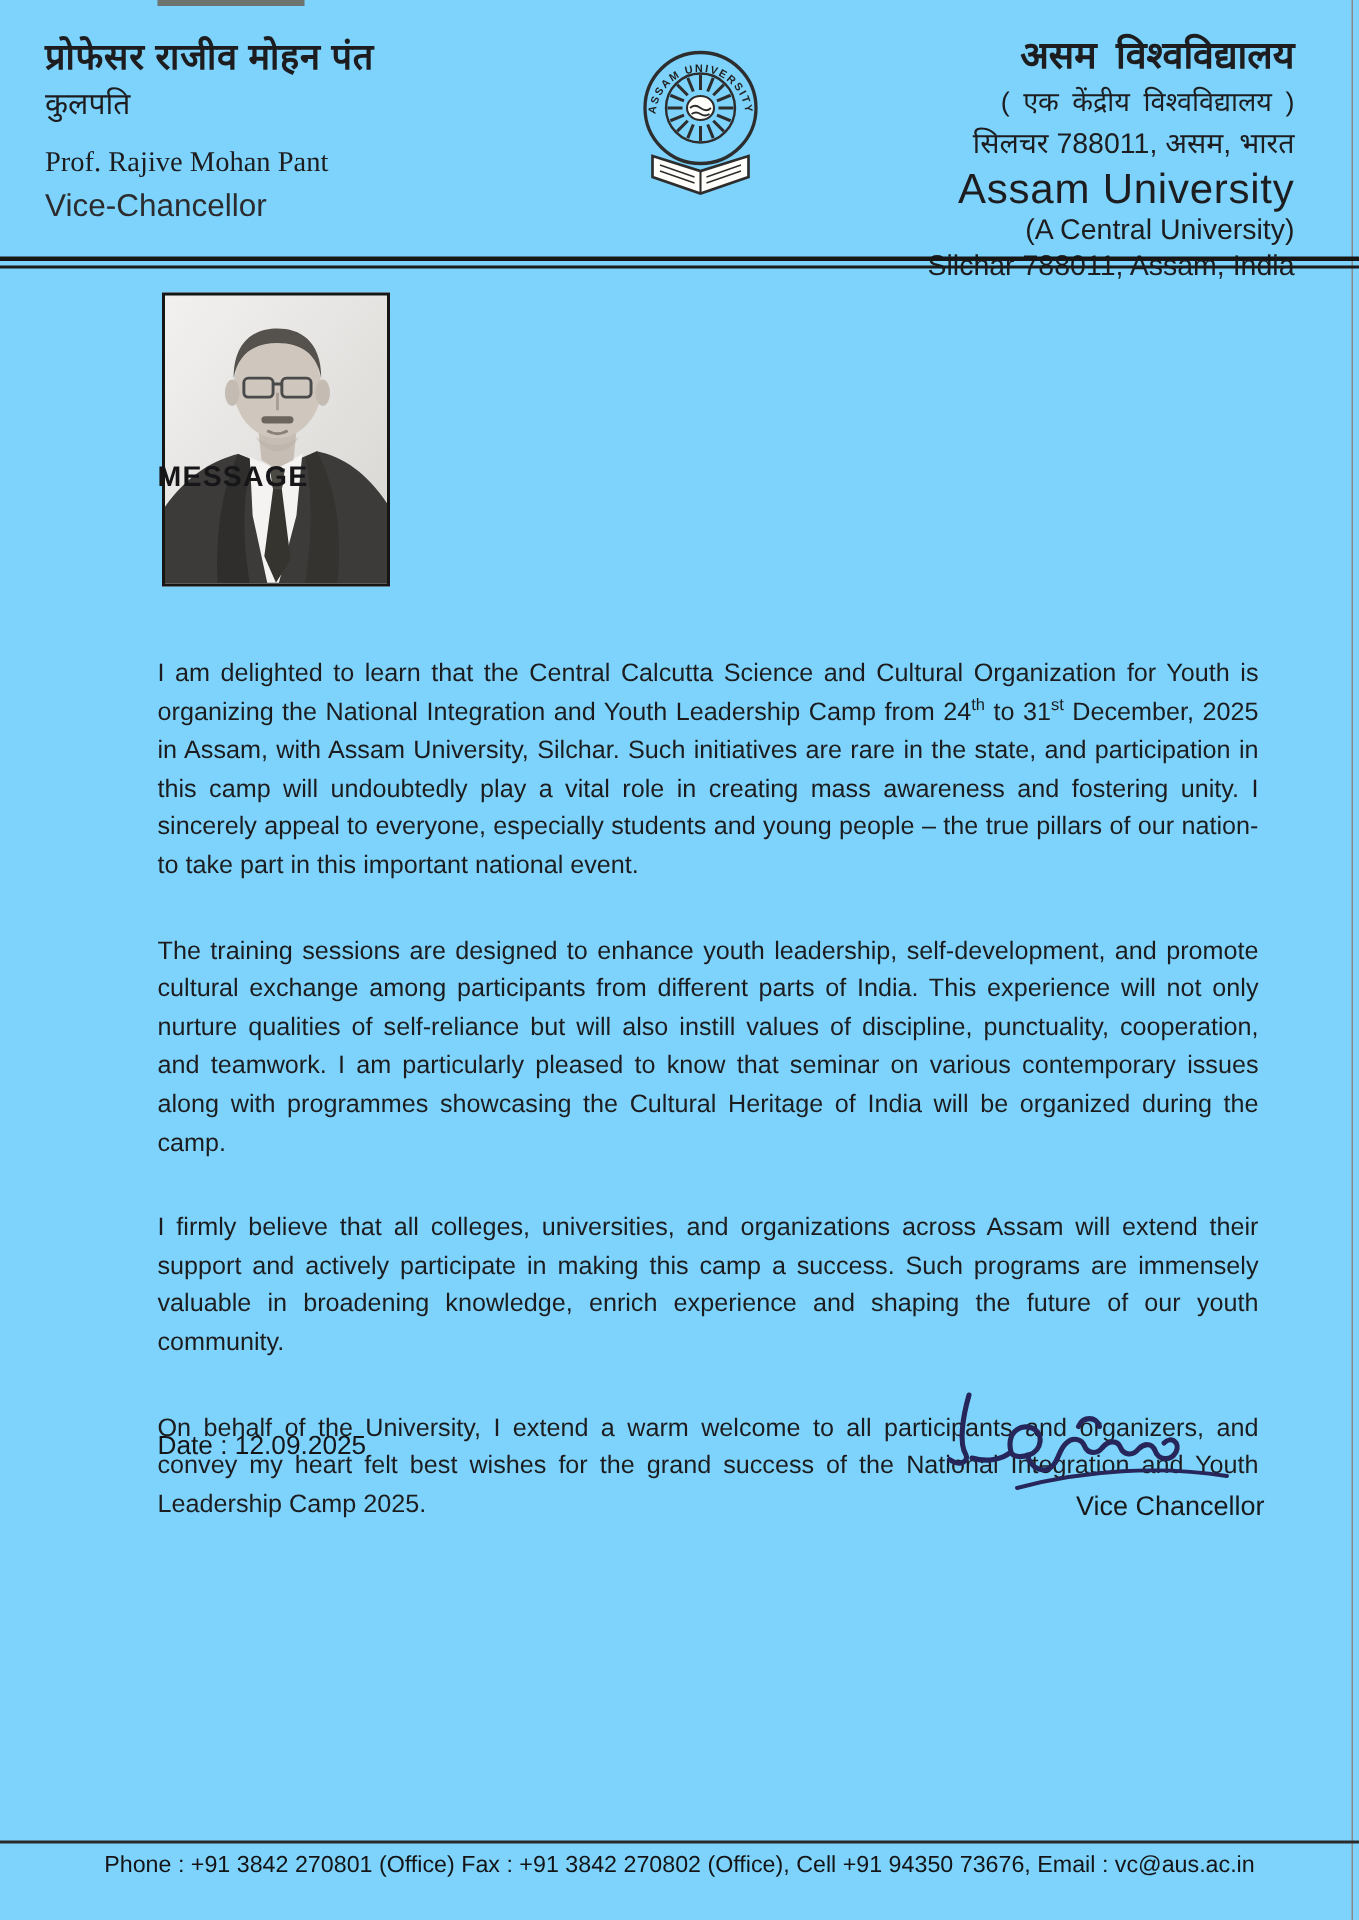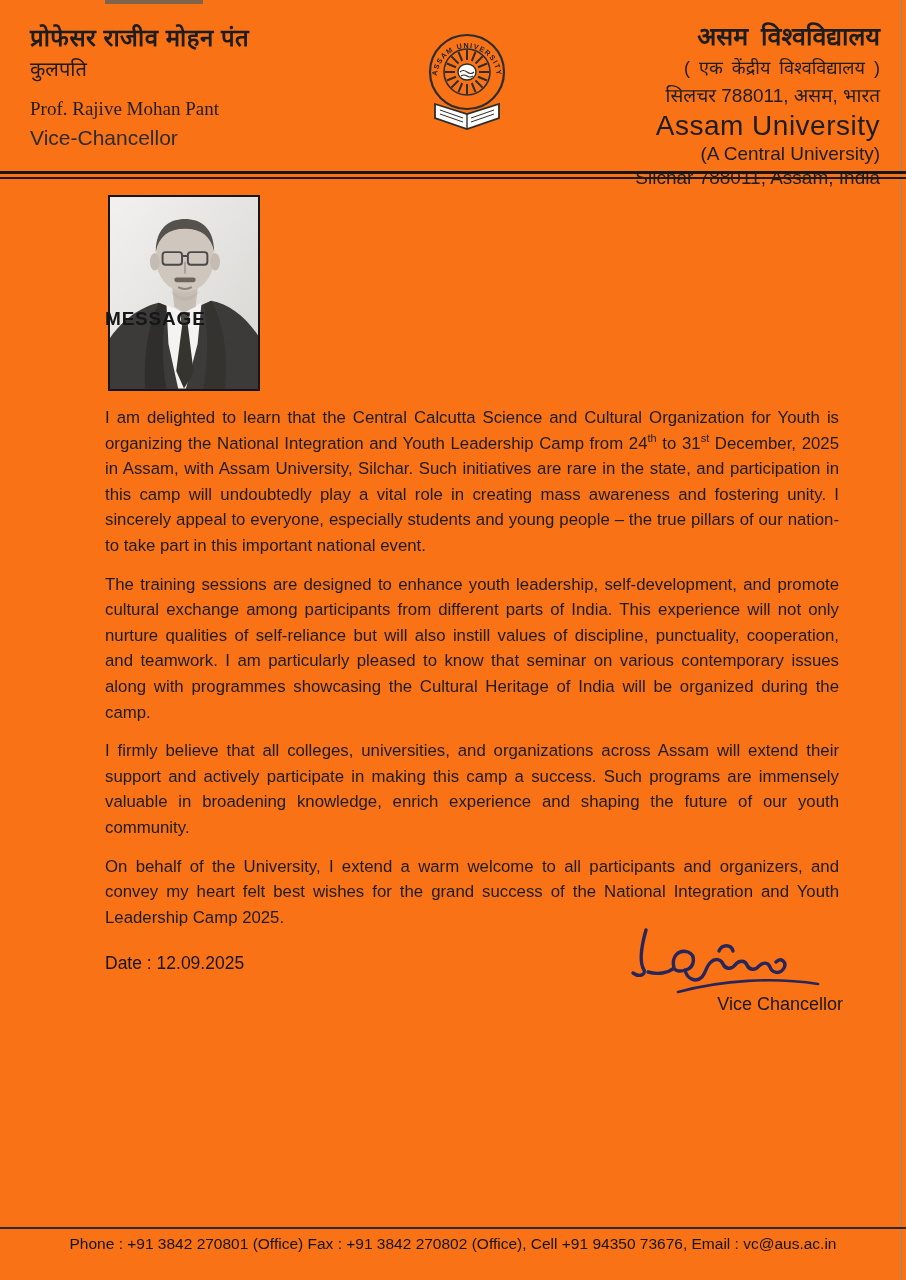--- a/index.html
+++ b/index.html
@@ -1,34 +1,34 @@
 <!DOCTYPE html>
 <html><head>
 <meta charset="utf-8">
 <style>
   * { margin:0; padding:0; box-sizing:border-box; }
   body { background:#9a9a9a; font-family:"Liberation Sans", sans-serif; }
   .page {
     position:relative; width:906px; height:1280px; margin:0 auto;
-    background:#f97316; color:#1d1d1f; overflow:hidden;
+    background:#7dd3fc; color:#1d1d1f; overflow:hidden;
   }
   
   .scan-top-smudge { position:absolute; left:105px; top:0; width:98px; height:4px; background:#6a6156; opacity:.85; }
   .scan-right-edge { position:absolute; right:4px; top:0; width:1.5px; height:100%; background:#8a8a8a; }
 
   
   .lh-left { position:absolute; left:30px; top:20px; }
   .lh-left .hi-name { font-size:24px; font-weight:bold; letter-spacing:.5px; }
   .lh-left .hi-title { font-size:20px; margin-top:2px; }
   .lh-left .en-name { font-family:"Liberation Serif", serif; font-weight:normal; font-size:19px; margin-top:16px; }
   .lh-left .en-title { font-size:21px; margin-top:6px; color:#2c2c2e; }
 
   .lh-logo { position:absolute; left:415px; top:26px; width:104px; height:112px; }
 
-  .lh-right { position:absolute; right:26px; top:18px; text-align:right; }
+  .lh-right { position:absolute; right:43px; top:18px; text-align:right; }
   .lh-right .hi-univ { font-size:25px; font-weight:600; word-spacing:6px; }
   .lh-right .hi-central { font-size:18px; margin-top:3px; word-spacing:4px; }
   .lh-right .hi-addr { font-size:19px; margin-top:3px; }
   .lh-right .en-univ { font-size:28px; font-weight:normal; letter-spacing:.5px; margin-top:2px; }
   .lh-right .en-central { font-size:19px; margin-top:1px; }
   .lh-right .en-addr { font-size:19px; margin-top:2px; }
 
   .lh-rule { position:absolute; left:0; top:171px; width:906px; height:8px;
     border-top:3px solid #161616; border-bottom:2px solid #1b1b1b; }
 
@@ -37,21 +37,21 @@
     border:2px solid #161616; background:#e9e9e9; }
   .photo svg { display:block; width:100%; height:100%; }
 
   
   .msg-heading { position:absolute; left:105px; top:308px; width:733px; text-align:left;
     font-size:19px; font-weight:bold; letter-spacing:.8px; color:#161618; }
 
   
   .letter-body { position:absolute; left:105px; top:405px; width:734px;
     font-size:16.8px; line-height:25.6px; text-align:justify; color:#1c1c1e; }
-  .letter-body p { margin-bottom:13px; }
+  .letter-body p { margin-bottom:13px;margin-top:31px; }
   .letter-body sup { font-size:11px; line-height:0; }
 
   
   .date-line { position:absolute; left:105px; top:953px; font-size:17.5px; color:#151517; }
   .sig-block { position:absolute; left:608px; top:922px; width:235px; text-align:center; }
   .sig-block svg { display:block; }
   .sig-label { font-size:18px; color:#18181a; margin-top:-6px;text-align:right; }
 
   
   .footer-rule { position:absolute; left:0; top:1227px; width:906px; border-top:2.5px solid #2a2a2a; }

